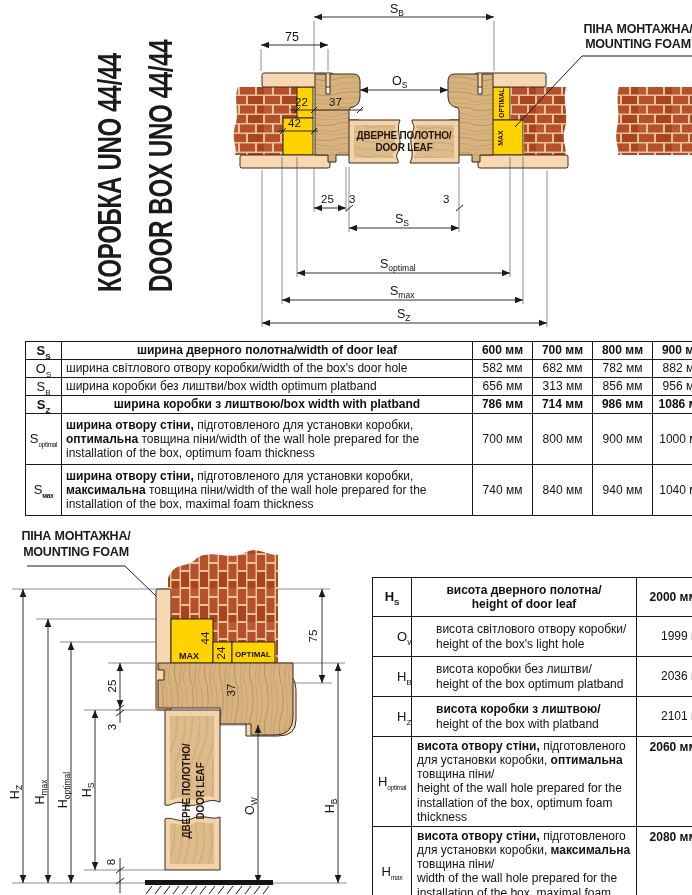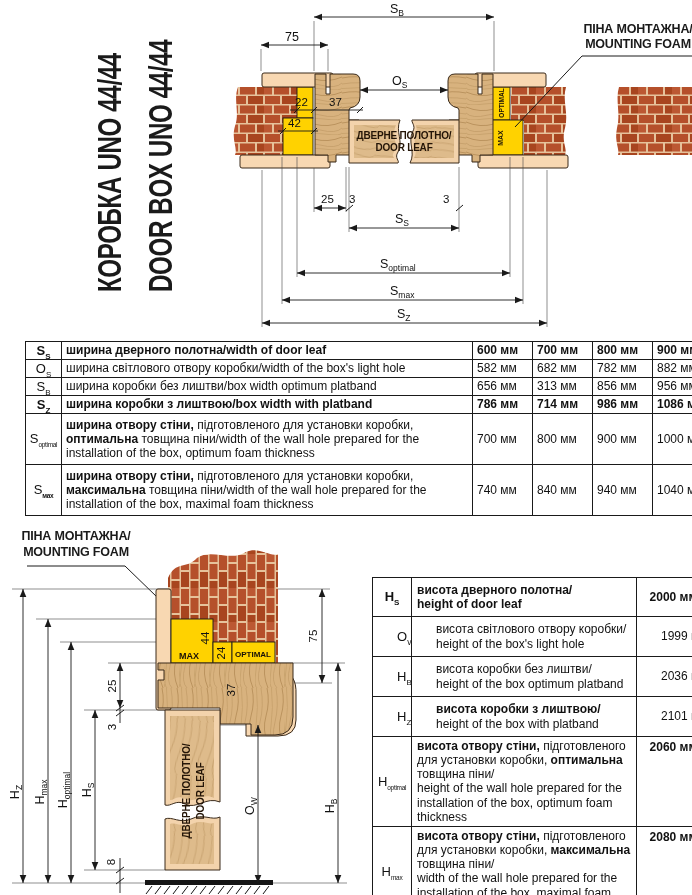--- a/index.html
+++ b/index.html
@@ -21,33 +21,33 @@
   .ext{stroke:#444;stroke-width:0.6;}
   .dln{stroke:#1a1a1a;stroke-width:0.9;}
   .tick{stroke:#1a1a1a;stroke-width:1;}
   
   table{border-collapse:collapse;table-layout:fixed;}
   td{border:1px solid #1a1a1a;font-size:12px;line-height:1.18;vertical-align:middle;
      padding:1px 4px;overflow:hidden;}
   .t1{position:absolute;left:25px;top:341px;width:643px;}
   .t1 .sym{width:35px;text-align:center;font-size:13px;padding:0;white-space:nowrap;}
   .t1 .dsc{width:402px;}
-  .t1 .val{width:51px;text-align:left;white-space:nowrap;}
+  .t1 .val{width:51px;text-align:center;white-space:nowrap;}
   .t1 tr.short td{height:15px;}
   .t1 tr.tall td{height:48px;}
   .t2{position:absolute;left:372px;top:577px;width:317px;}
   .t2 .sym{width:38px;text-align:center;font-size:13px;padding:0;white-space:nowrap;}
   .t2 .dsc{width:214px;padding:2px 5px;}
   .t2 .val{width:65px;text-align:center;white-space:nowrap;}
   .t2 tr.r1 td{height:34px;margin-top:16px;}
   .t2 tr.r2 td{height:35px;padding-left:24px;}
   .t2 .topv{vertical-align:top;padding-top:3px;}
   sub{font-size:8px;line-height:0;}
   sub.lng{font-size:6.5px;letter-spacing:-0.3px;}
-  .b{font-weight:bold;}
+  .b{font-weight:bold;text-align:center;}
 </style>
 </head>
 <body>
 
 <div class="title">
   <div>КОРОБКА UNO 44/44</div>
   <div>DOOR BOX UNO 44/44</div>
 </div>
 
 <svg class="abs" style="left:230px;top:0;" width="462" height="338" viewBox="0 0 462 338">
@@ -307,21 +307,21 @@
       <tr class="short">
     <td class="sym b"><span>S</span><sub>S</sub></td>
     <td class="dsc b">ширина дверного полотна/width of door leaf</td>
     <td class="val b">600 мм</td>
     <td class="val b">700 мм</td>
     <td class="val b">800 мм</td>
     <td class="val b">900 мм</td>
   </tr>
   <tr class="short">
     <td class="sym"><span>O</span><sub>S</sub></td>
-    <td class="dsc">ширина світлового отвору коробки/width of the box's light hole</td>
+    <td class="dsc">ширина світлового отвору коробки/width of the box's door hole</td>
     <td class="val">582 мм</td>
     <td class="val">682 мм</td>
     <td class="val">782 мм</td>
     <td class="val">882 мм</td>
   </tr>
   <tr class="short">
     <td class="sym"><span>S</span><sub>B</sub></td>
     <td class="dsc">ширина коробки без лиштви/box width optimum platband</td>
     <td class="val">656 мм</td>
     <td class="val">313 мм</td>

